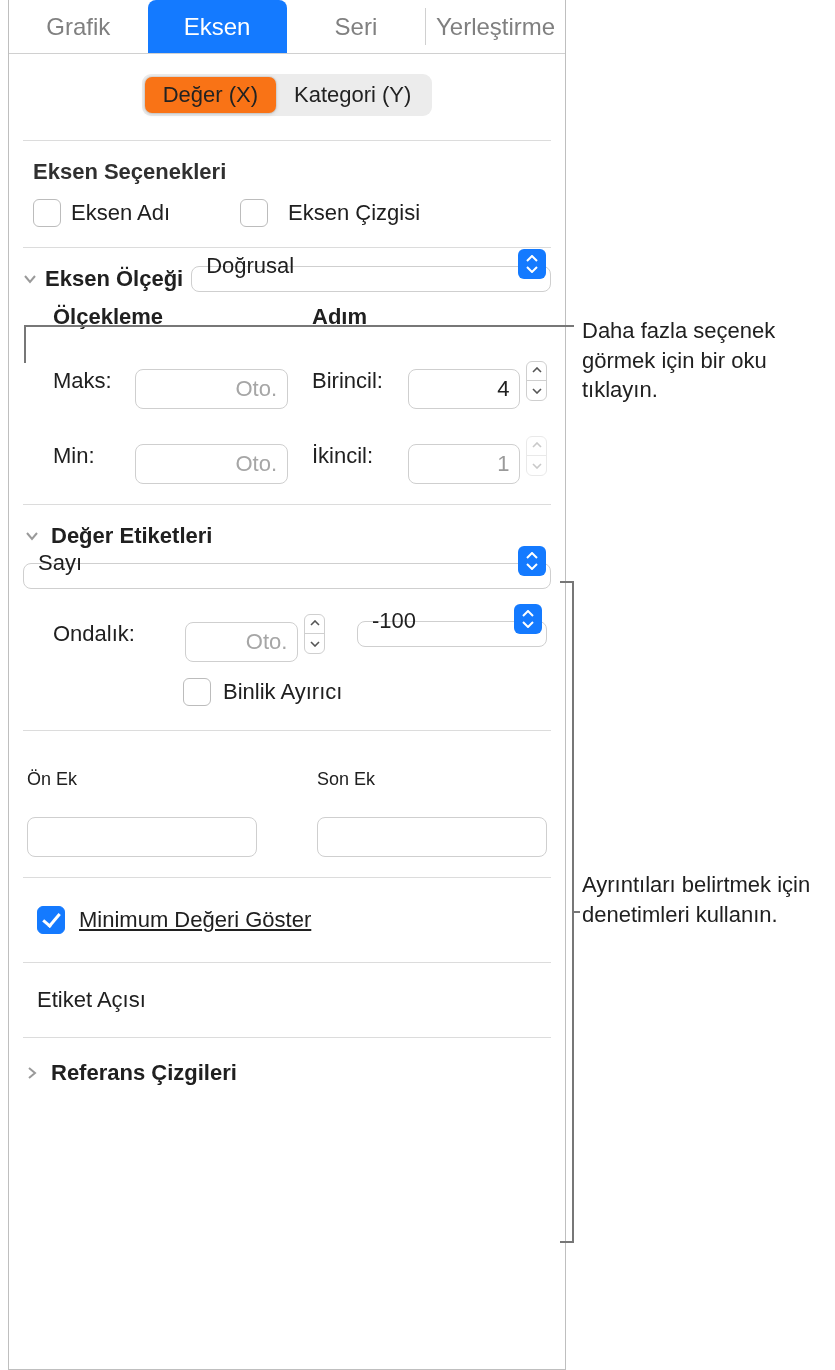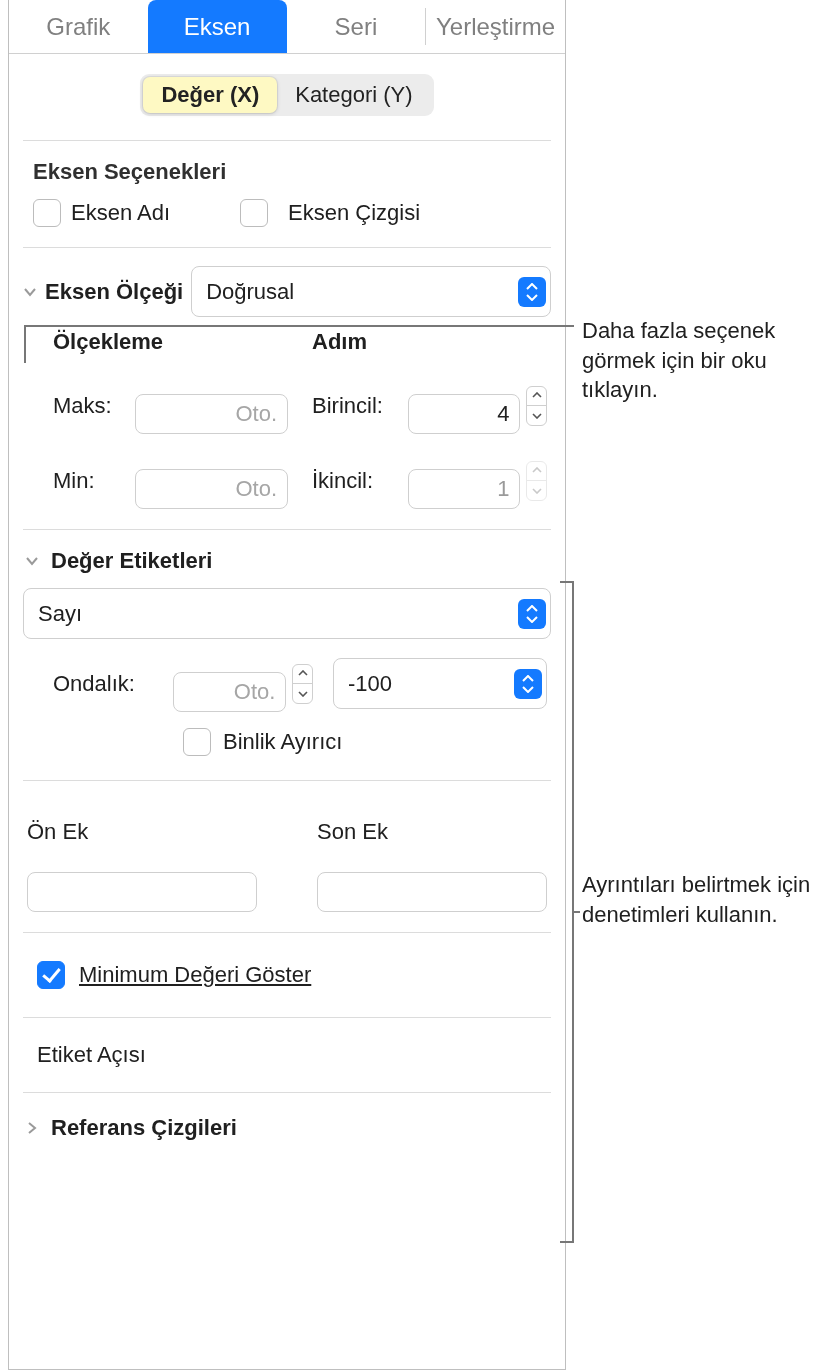--- a/index.html
+++ b/index.html
@@ -67,23 +67,23 @@
     padding: 0 18px;
     display: flex;
     align-items: center;
     justify-content: center;
     font-size: 22px;
     border-radius: 7px;
     cursor: pointer;
     color: #222;
   }
   .segmented .seg.active {
-    background: #fef9c3;
+    background: #f97316;
     box-shadow: 0 1px 4px rgba(0,0,0,.15), 0 0 0 1px rgba(0,0,0,.06);
-    font-weight: 700;
+    font-weight: 400;
   }
   .section {
     margin: 0 14px;
     border-bottom: 1px solid #dcdcdc;
     padding: 18px 0 20px 0;
   }
   .section.nobot { border-bottom: none; }
   .sec-title {
     font-weight: 600;
     font-size: 22px;
@@ -135,26 +135,26 @@
   .axis-options .cb-pair {
     display: flex; gap: 10px; align-items:center;
   }
   .axis-options .pair-row {
     display: flex;
     gap: 40px;
     padding-left: 10px;
   }
   
   .select {
-    display: flex; align-items: center;
+    display: flex; align-items: flex-end;
     background: #fff;
     border: 1px solid #cfcfcf;
     border-radius: 8px;
-    height: 51px;
-    padding: 0 4px 0 14px;
+    height: 26px;
+    padding: 0 4px 12px 14px;
     gap: 8px;
     min-width: 0;
   }
   .select .sel-text {
     flex: 1;
     font-size: 22px;
     color: #202020;
     white-space: nowrap; overflow: hidden; text-overflow: ellipsis;
   }
   .select .sel-arrows {
@@ -206,36 +206,36 @@
     font-size: 22px;
     padding-bottom: 4px;
   }
   .kv {
     display:flex; align-items:center; gap:10px;
   }
   .kv .k { width: 72px; font-size:22px; }
   .kv .k.wider { width: 86px; }
   .kv .v { flex:1; display:flex; align-items:center; gap:6px; }
   .decimals-row {
-    display:flex; align-items:center; gap:20px;
+    display:flex; align-items:center; gap:32px;
     padding-left: 30px; padding-right: 4px;
     margin-top: 16px;
   }
   .thousands {
     display:flex; align-items:center; gap:12px;
     padding-left: 160px;
     margin-top: 16px;
   }
   .prefix-suffix {
     display:grid; grid-template-columns: 1fr 1fr;
     gap: 16px 60px;
     padding: 0 4px;
     margin-top: 18px;
   }
-  .field-lbl { font-size:22px; color:#202020; margin-bottom:10px; }
+  .field-lbl { font-size:18px; color:#202020; margin-bottom:10px; }
   .minval {
     display:flex; align-items:center; gap:14px;
     padding-left: 14px;
     text-decoration: underline;
   }
   .angle-row {
     display:flex; align-items:center;
     padding: 0 6px 0 14px;
   }
   .angle-row .lbl { font-size:22px; flex:0 0 238px; }

